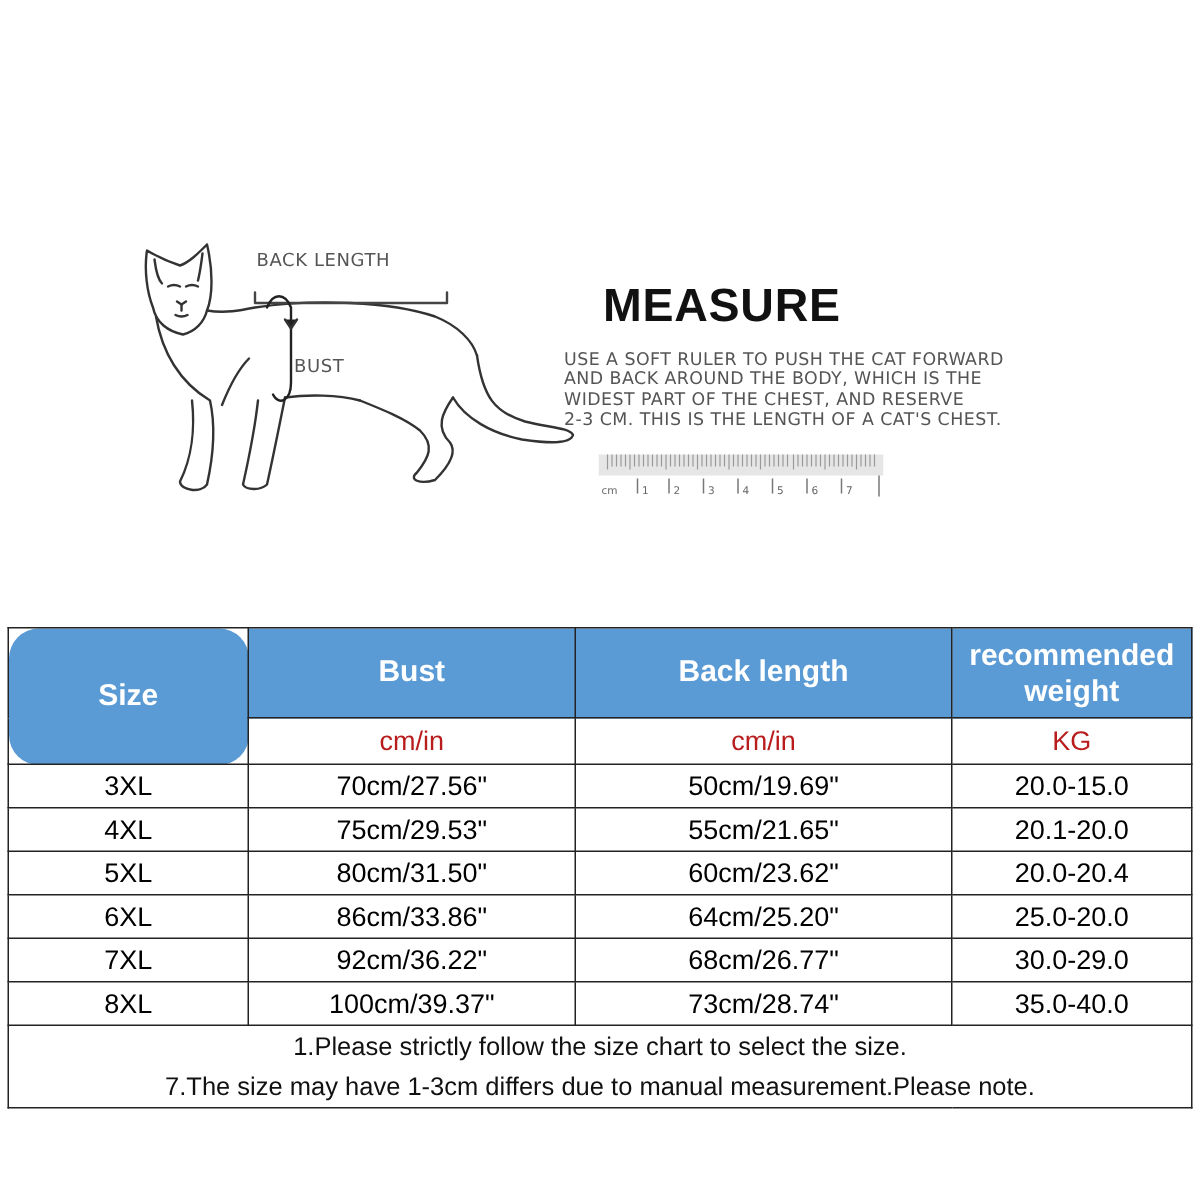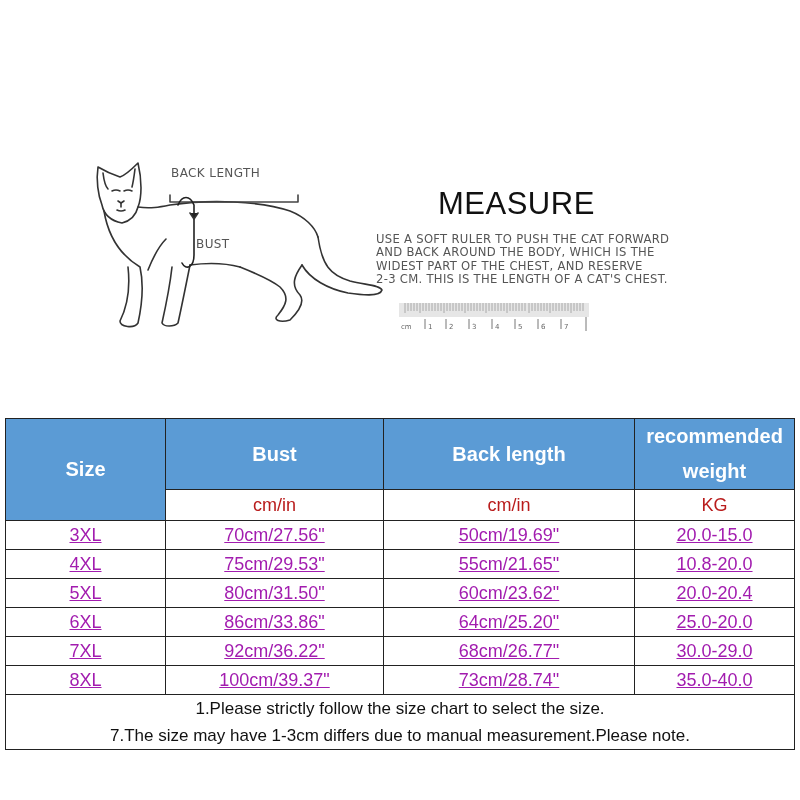--- a/index.html
+++ b/index.html
@@ -1,31 +1,31 @@
 <!DOCTYPE html>
 <html><head>
 <meta charset="utf-8">
 <style>
   html, body { margin:0; padding:0; background:#ffffff; }
   body { width:800px; height:800px; position:relative; overflow:hidden; font-family:"Liberation Sans", sans-serif; }
   .illustration { position:absolute; left:90px; top:155px; width:300px; height:190px; }
-  .measure-title { position:absolute; left:402px; top:186px; font-family:"Liberation Sans", sans-serif; font-size:31px; letter-spacing:0.5px; color:#111; font-weight:normal;margin-left:36px; }
+  .measure-title { position:absolute; left:402px; top:186px; font-family:"Liberation Sans", sans-serif; font-size:31px; letter-spacing:0.5px; color:#111; font-weight:bold; }
   .measure-desc { position:absolute; left:376px; top:233px; width:395px; font-family:"DejaVu Sans", sans-serif; font-size:11.6px; line-height:13.4px; color:#555; letter-spacing:0.3px; white-space:pre-line; }
   .ruler { position:absolute; left:399px; top:301px; width:190px; height:32px; }
   .label-back { position:absolute; left:171px; top:166px; font-family:"DejaVu Sans", sans-serif; font-size:12px; color:#555; letter-spacing:0.4px; }
   .label-bust { position:absolute; left:196px; top:237px; font-family:"DejaVu Sans", sans-serif; font-size:12px; color:#555; letter-spacing:0.4px; }
 
   table.size-table { position:absolute; left:5px; top:418px; width:789px; border-collapse:collapse; table-layout:fixed; }
   table.size-table td, table.size-table th { border:1.5px solid #222; text-align:center; padding:0; font-family:"Liberation Sans", sans-serif; }
   th.hdr { background:#5b9bd5; color:#ffffff; font-weight:bold; font-size:20px; }
-  th.hdr-size { height:90px; }
+  th.hdr-size { height:90px;border-radius:20px; }
   th.hdr-top { height:59px; }
-  th.hdr-weight { line-height:35px; }
+  th.hdr-weight { line-height:24px; }
   td.unit { height:30px; font-size:18px; color:#b91c1c; }
-  td.cell { height:28px; font-size:18px; color:#a21caf;text-decoration:underline; }
+  td.cell { height:28px; font-size:18px; color:#000000; }
   td.notes { text-align:left; font-size:17px; color:#111; padding:4px 4px 2px 4px; line-height:27px; }
   .note-line { display:block;text-align:center; }
 </style>
 </head>
 <body>
 
 <svg class="illustration" viewBox="0 0 300 190" xmlns="http://www.w3.org/2000/svg" fill="none" stroke="#333" stroke-width="1.6" stroke-linecap="round" stroke-linejoin="round">
 
   <path d="M8 12 C6 25 8 40 12 50 C14 60 22 66 32 68 C40 66 46 60 48 52 C52 42 52 25 48 8 C42 14 36 20 30 22 C24 20 18 18 8 12 Z"></path>
   <path d="M13 18 C14 26 16 32 18 34"></path>
@@ -169,21 +169,21 @@
   <tr>
     <td class="cell">3XL</td>
     <td class="cell">70cm/27.56"</td>
     <td class="cell">50cm/19.69"</td>
     <td class="cell">20.0-15.0</td>
   </tr>
   <tr>
     <td class="cell">4XL</td>
     <td class="cell">75cm/29.53"</td>
     <td class="cell">55cm/21.65"</td>
-    <td class="cell">10.8-20.0</td>
+    <td class="cell">20.1-20.0</td>
   </tr>
   <tr>
     <td class="cell">5XL</td>
     <td class="cell">80cm/31.50"</td>
     <td class="cell">60cm/23.62"</td>
     <td class="cell">20.0-20.4</td>
   </tr>
   <tr>
     <td class="cell">6XL</td>
     <td class="cell">86cm/33.86"</td>

